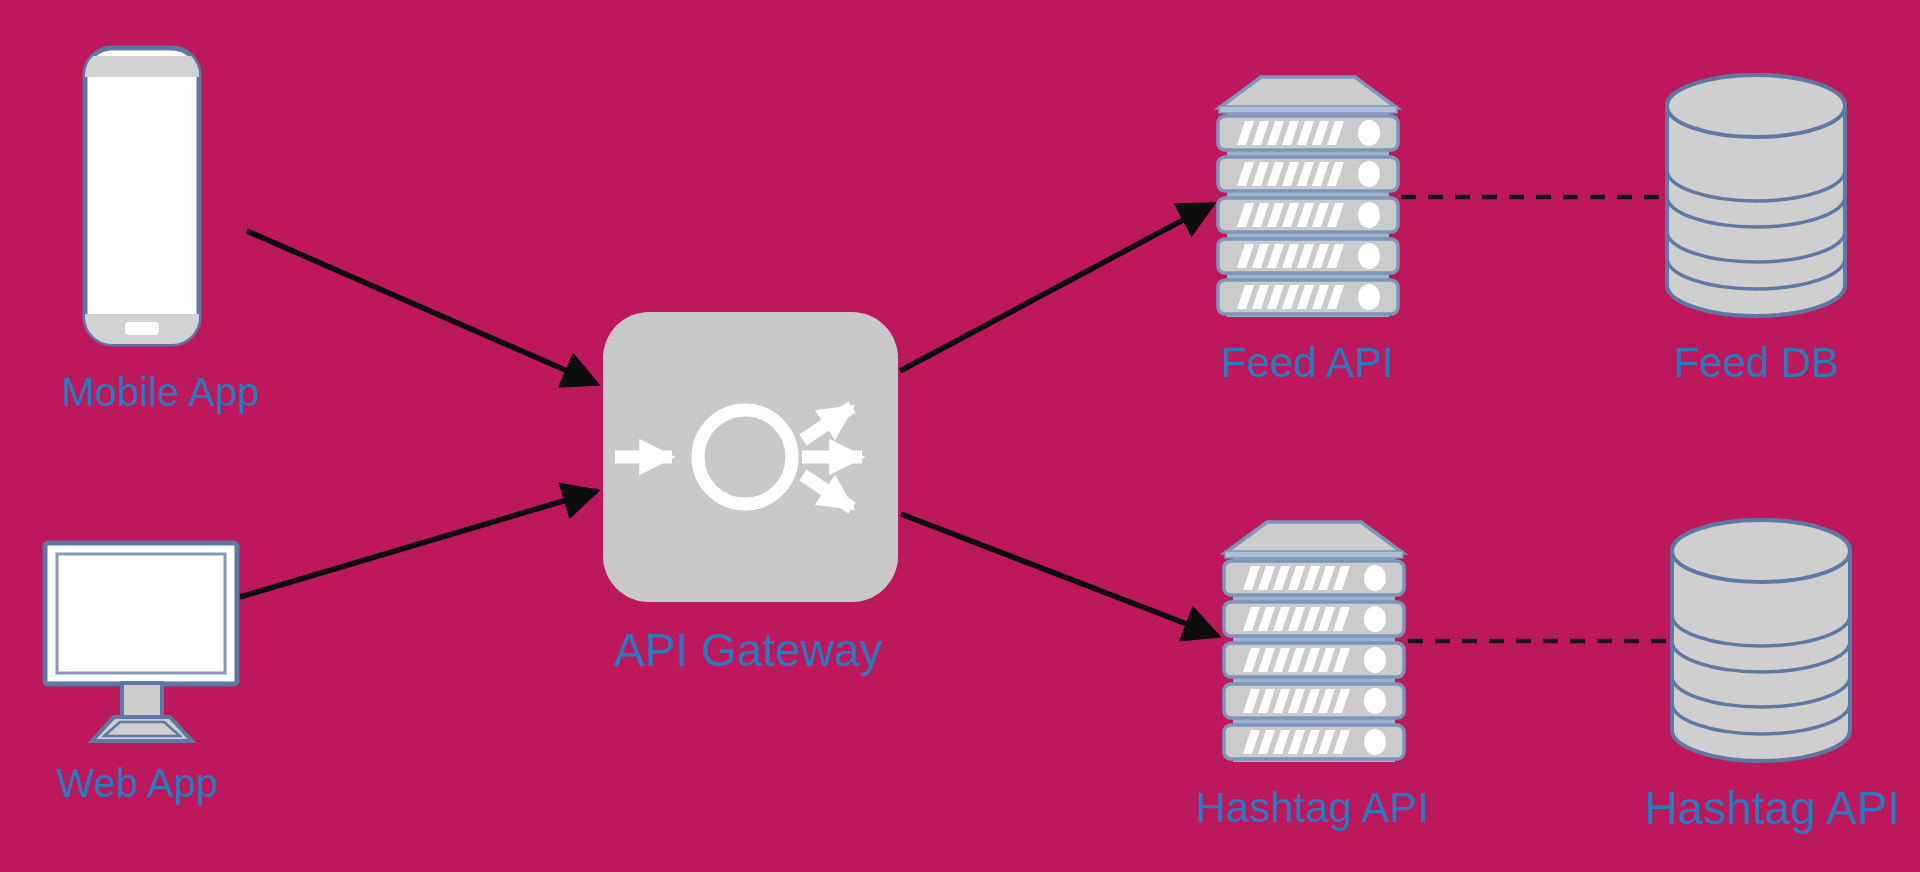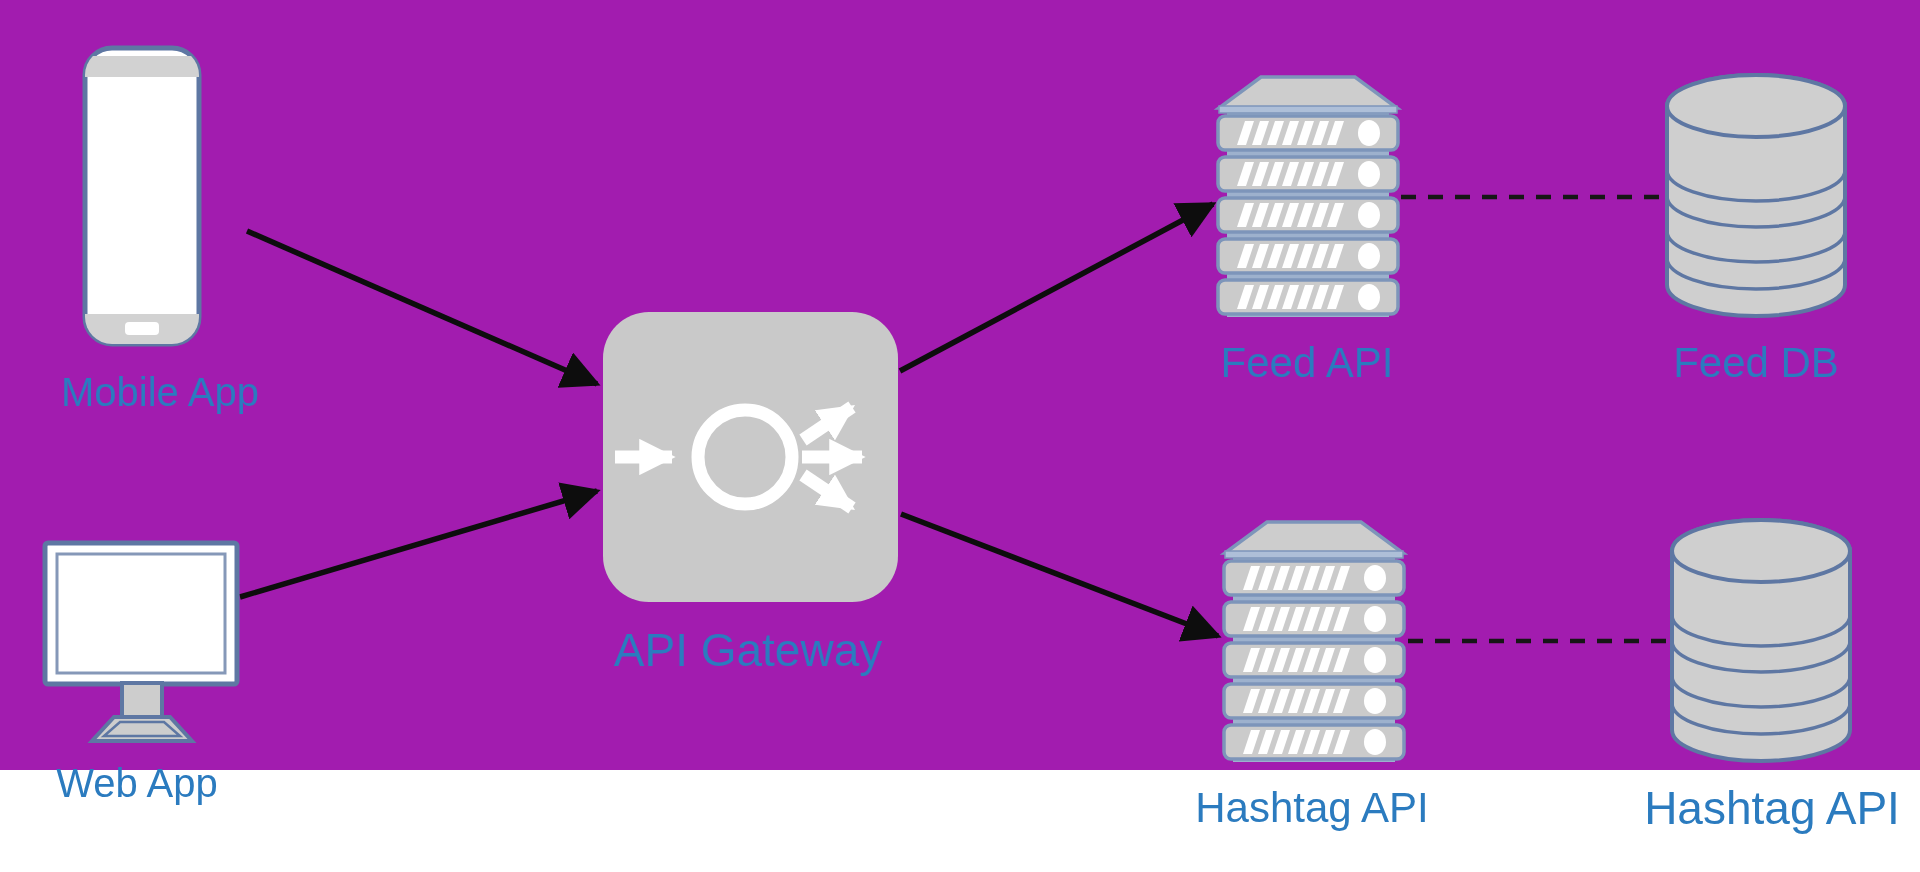--- a/index.html
+++ b/index.html
@@ -6,22 +6,22 @@
     margin: 0;
     padding: 0;
     background: #ffffff;
     width: 1920px;
     height: 872px;
     overflow: hidden;
     font-family: "Liberation Sans", sans-serif;
   }
   .diagram-wrap {
     width: 1920px;
-    height: 770px;
-    background: #a21caf;
+    height: 872px;
+    background: #be185d;
   }
   svg { display: block; }
   .lbl {
     font-family: "Liberation Sans", sans-serif;
     fill: #2b7bbf;
     text-anchor: middle;
   }
 </style>
 </head>
 <body>

